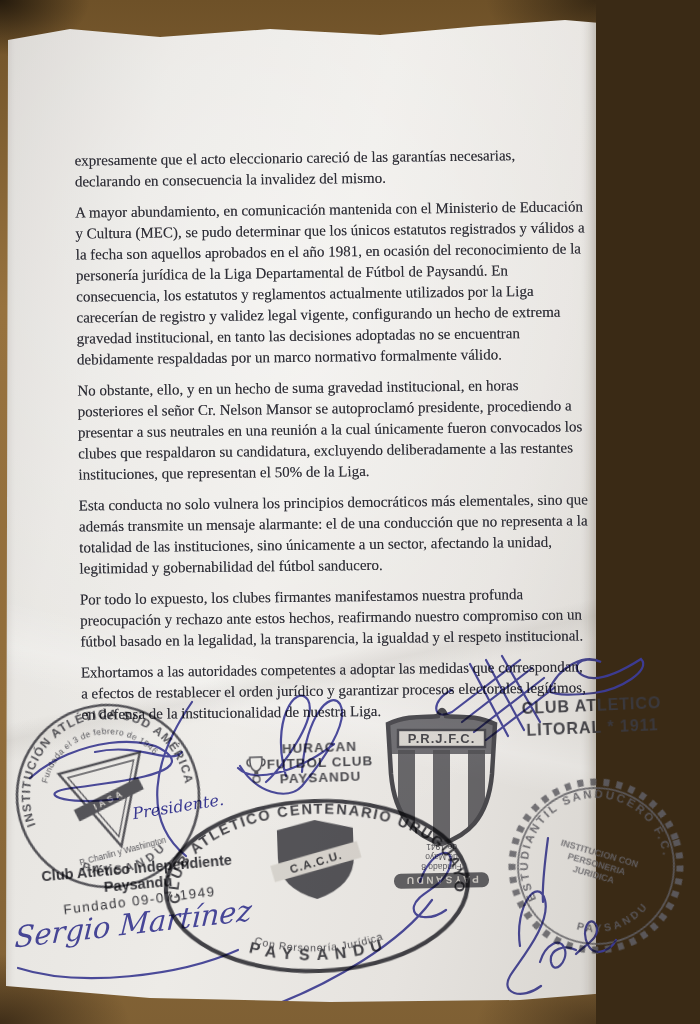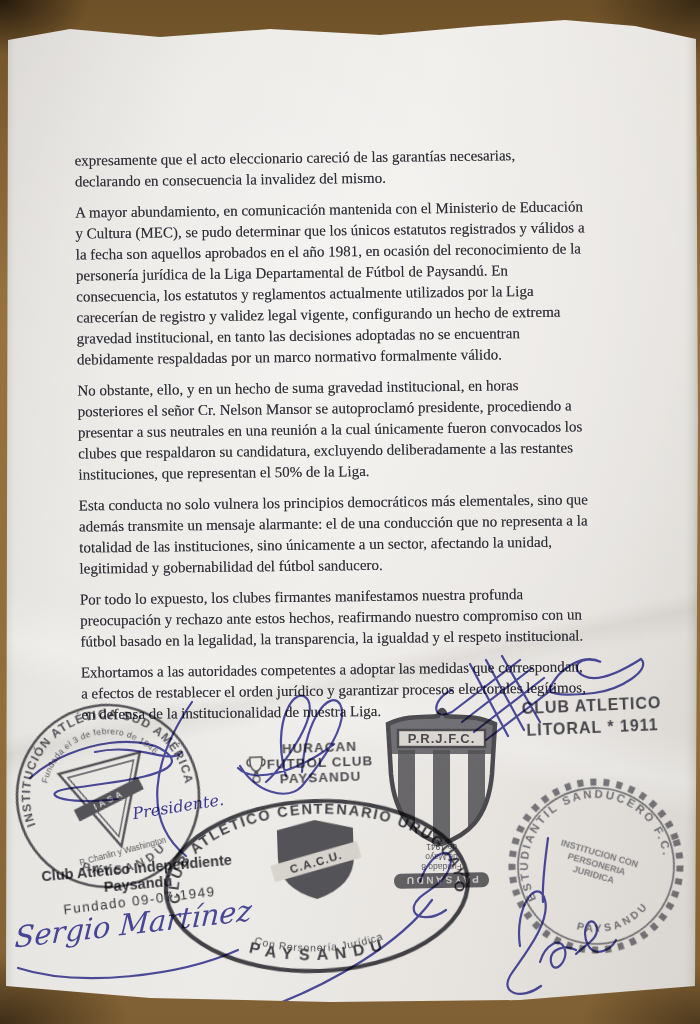--- a/index.html
+++ b/index.html
@@ -1,17 +1,17 @@
 <!DOCTYPE html>
 <html><head>
 <meta charset="utf-8">
 <style>
   html,body{margin:0;padding:0;}
   body{width:700px;height:1024px;overflow:hidden;background:#3a2a15;}
-  .scene{position:relative;width:700px;height:1024px;
+  .scene{position:relative;width:596px;height:1024px;
     background:
       radial-gradient(90px 55px at 0% 0%, rgba(12,8,4,.75), transparent),
       radial-gradient(110px 60px at 100% 0%, rgba(12,8,4,.55), transparent),
       radial-gradient(130px 70px at 0% 100%, rgba(20,12,6,.6), transparent),
       radial-gradient(120px 60px at 100% 100%, rgba(20,12,6,.45), transparent),
       linear-gradient(180deg,#6e5128 0%,#97723e 30%,#916d3a 70%,#7f6034 100%);
     font-family:"Liberation Serif", serif;}
   .paper{position:absolute;inset:0;
     clip-path:polygon(8px 40px,70px 29px,160px 37px,270px 29px,380px 35px,480px 26px,565px 20px,635px 26px,696px 39px,698px 420px,695px 986px,520px 1000px,330px 1002px,150px 998px,6px 986px);
     background:

